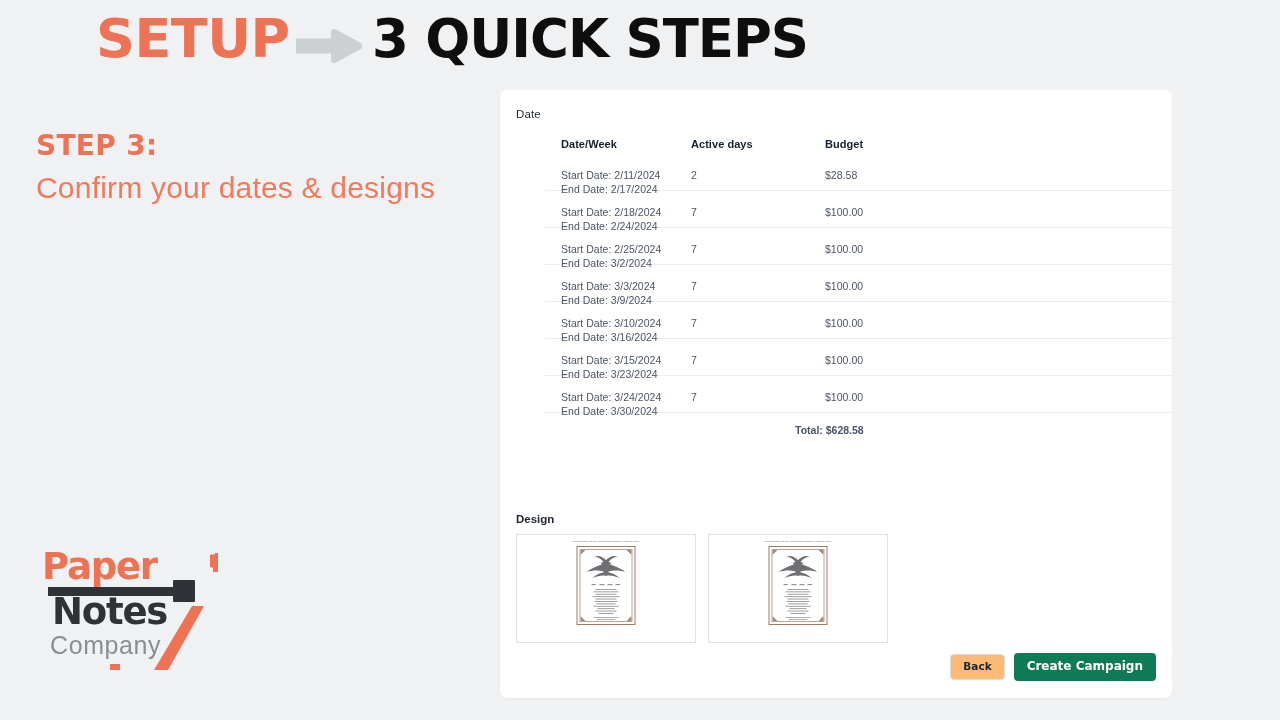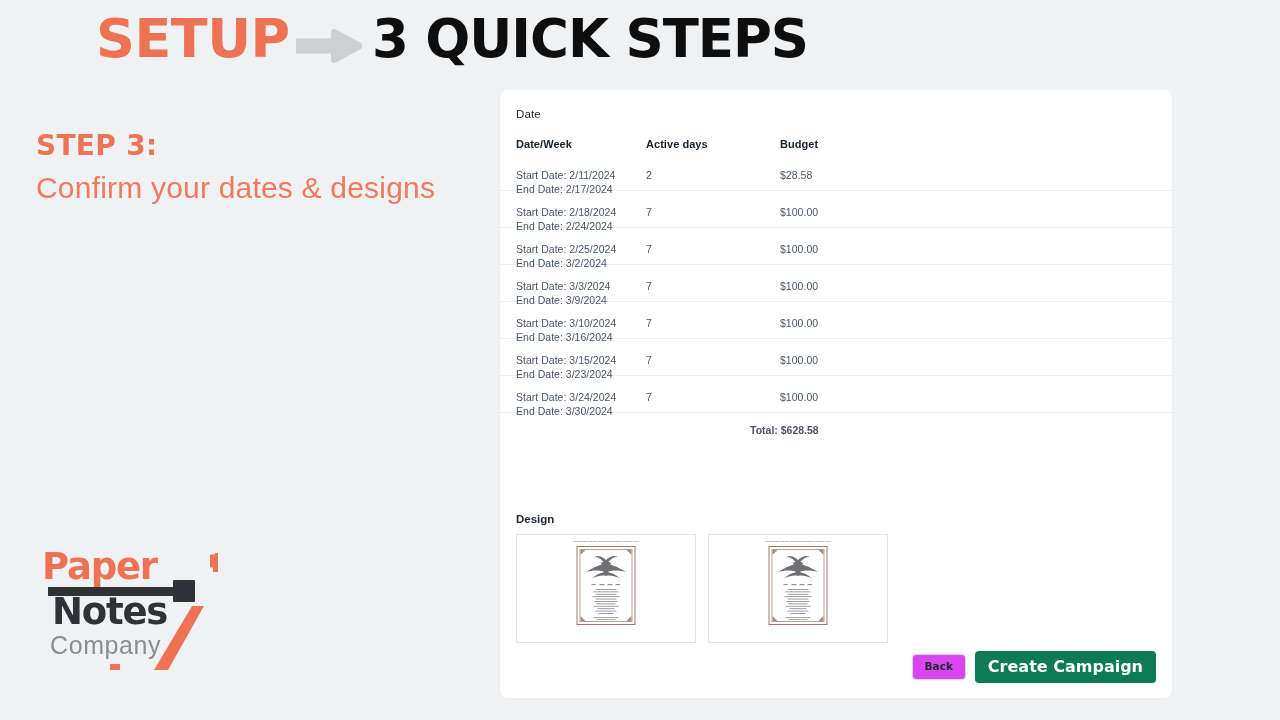--- a/index.html
+++ b/index.html
@@ -124,20 +124,21 @@
     font-size: 11.5px;
     color: #1d2530;
   }
 
   
   #schedule-table {
     position: absolute;
     left: 0;
     top: 44px;
     width: 672px;
+    padding-left: 45px;
   }
   .tbl-head {
     display: flex;
     padding: 0 16px;
     height: 20px;
     align-items: center;
   }
   .tbl-head .th {
     font-size: 11px;
     font-weight: bold;
@@ -235,30 +236,30 @@
     align-items: center;
     gap: 9px;
     padding-right: 16px;
     box-sizing: border-box;
   }
   #back-button {
     font-family: "DejaVu Sans", sans-serif;
     font-size: 10.5px;
     font-weight: bold;
     color: #1d2530;
-    background: #d946ef;
+    background: #fdba74;
     border: 1px solid #d8dce1;
     border-radius: 4px;
     padding: 6px 12px;
     cursor: pointer;
     line-height: 1.1;
   }
   #create-campaign-button {
     font-family: "DejaVu Sans", sans-serif;
-    font-size: 16px;
+    font-size: 12px;
     font-weight: bold;
     color: #ffffff;
     background: #0e7a56;
     border: none;
     border-radius: 4px;
     padding: 7px 13px;
     cursor: pointer;
     line-height: 1.1;
   }
 </style>

